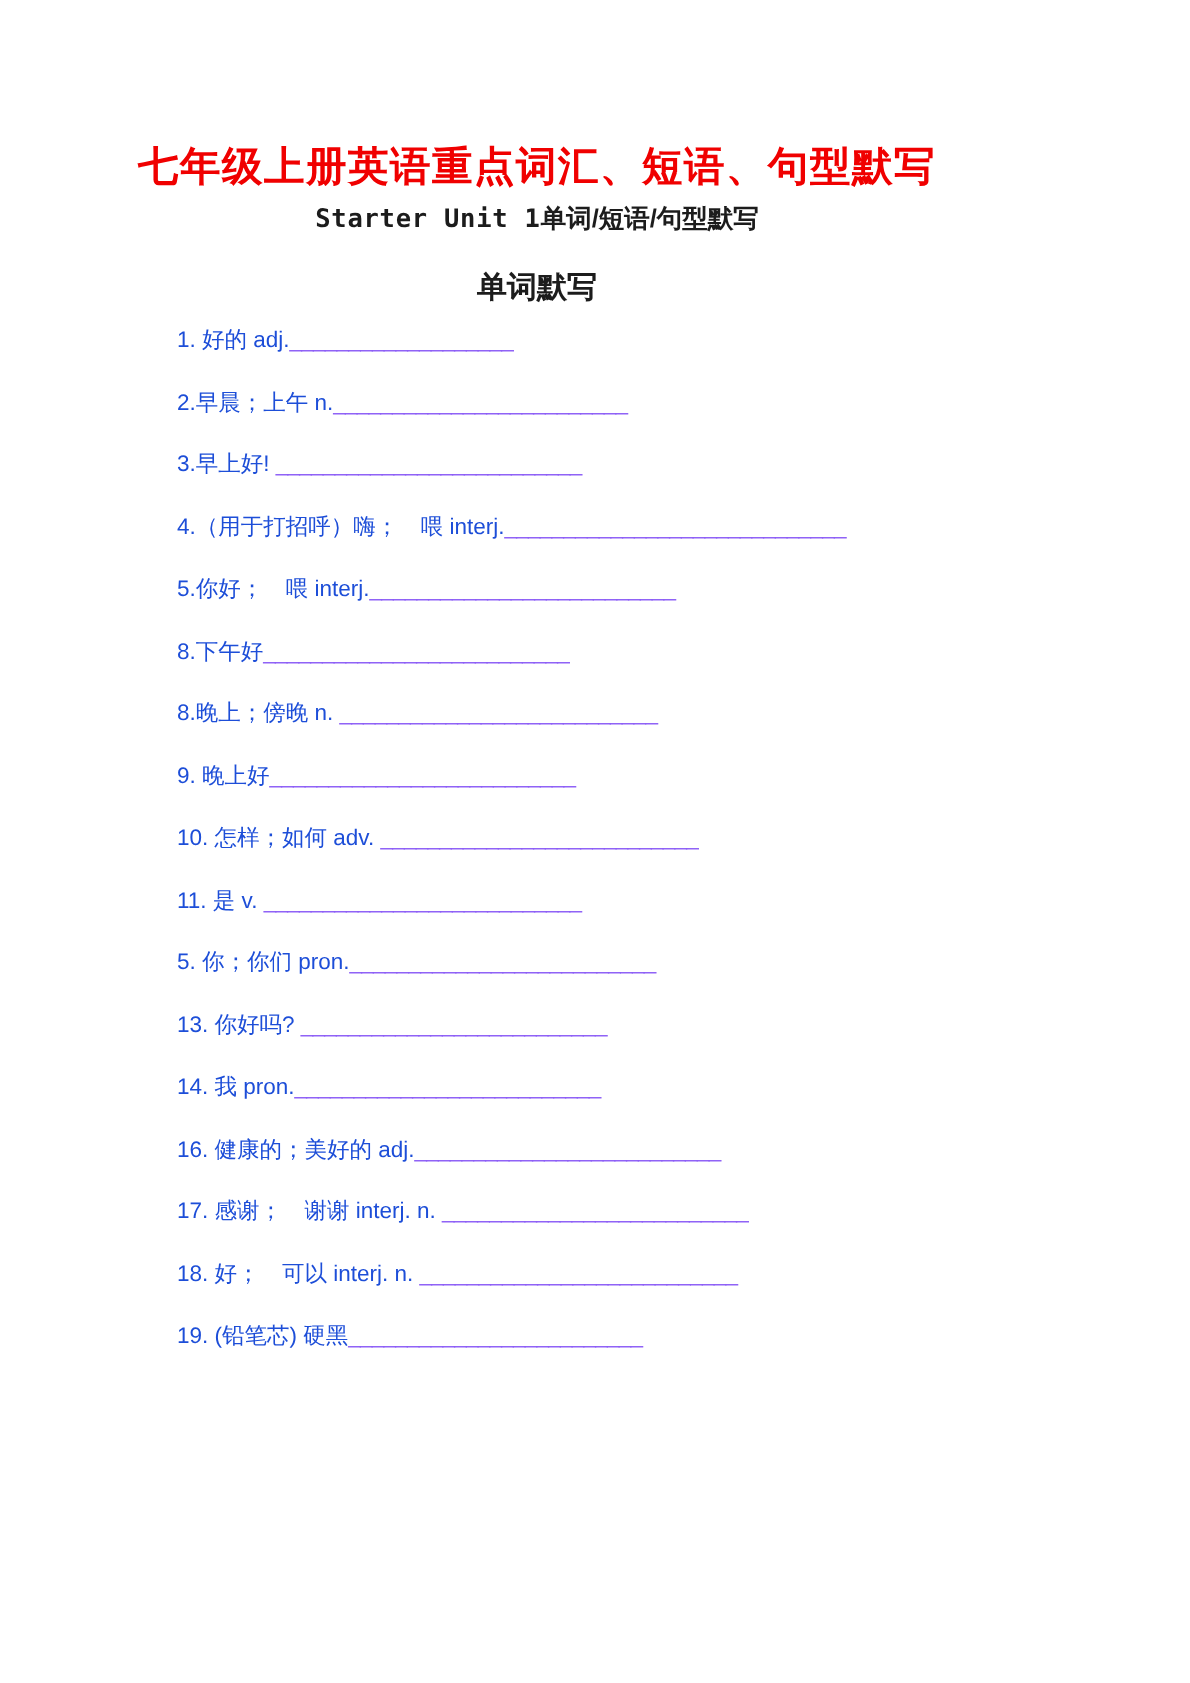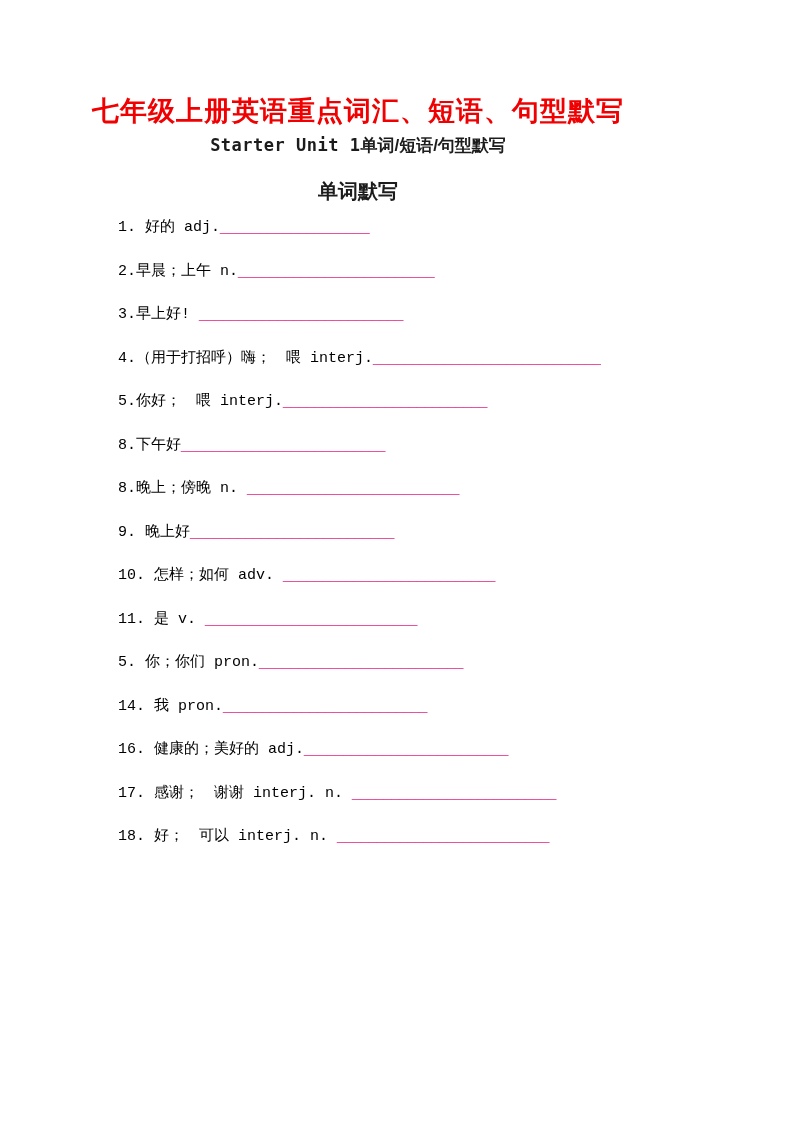--- a/index.html
+++ b/index.html
@@ -51,25 +51,24 @@
   .word-list {
     margin: 17px 40px 0 118px;
   }
   .word-item {
     font-size: 15px;
     line-height: 17px;
     margin-bottom: 24.5px;
     white-space: pre;
   }
   .item-label {
-    color: #000000;
-    font-family: Liberation Mono, monospace;
+    color: #1d4ed8;
   }
   .blank {
-    color: #ec4899;
+    color: #8b5cf6;
     letter-spacing: -0.5px;
   }
 </style>
 </head>
 <body>
 
 <div class="doc">
 
   <h1 class="doc-title" style="color: rgb(240, 0, 0);">七年级上册英语重点词汇、短语、句型默写</h1>
 
@@ -84,19 +83,21 @@
       <div class="word-item"><span class="item-label">2.早晨；上午 n.</span><span class="blank">_________________________</span></div>
       <div class="word-item"><span class="item-label">3.早上好! </span><span class="blank">__________________________</span></div>
       <div class="word-item"><span class="item-label">4.（用于打招呼）嗨；　喂 interj.</span><span class="blank">_____________________________</span></div>
       <div class="word-item"><span class="item-label">5.你好；　喂 interj.</span><span class="blank">__________________________</span></div>
       <div class="word-item"><span class="item-label">8.下午好</span><span class="blank">__________________________</span></div>
       <div class="word-item"><span class="item-label">8.晚上；傍晚 n. </span><span class="blank">___________________________</span></div>
       <div class="word-item"><span class="item-label">9. 晚上好</span><span class="blank">__________________________</span></div>
       <div class="word-item"><span class="item-label">10. 怎样；如何 adv. </span><span class="blank">___________________________</span></div>
       <div class="word-item"><span class="item-label">11. 是 v. </span><span class="blank">___________________________</span></div>
       <div class="word-item"><span class="item-label">5. 你；你们 pron.</span><span class="blank">__________________________</span></div>
+      <div class="word-item"><span class="item-label">13. 你好吗? </span><span class="blank">__________________________</span></div>
       <div class="word-item"><span class="item-label">14. 我 pron.</span><span class="blank">__________________________</span></div>
       <div class="word-item"><span class="item-label">16. 健康的；美好的 adj.</span><span class="blank">__________________________</span></div>
       <div class="word-item"><span class="item-label">17. 感谢；　谢谢 interj. n. </span><span class="blank">__________________________</span></div>
       <div class="word-item"><span class="item-label">18. 好；　可以 interj. n. </span><span class="blank">___________________________</span></div>
+      <div class="word-item"><span class="item-label">19. (铅笔芯) 硬黑</span><span class="blank">_________________________</span></div>
     </div>
 
 </div>
 
 </body></html>

